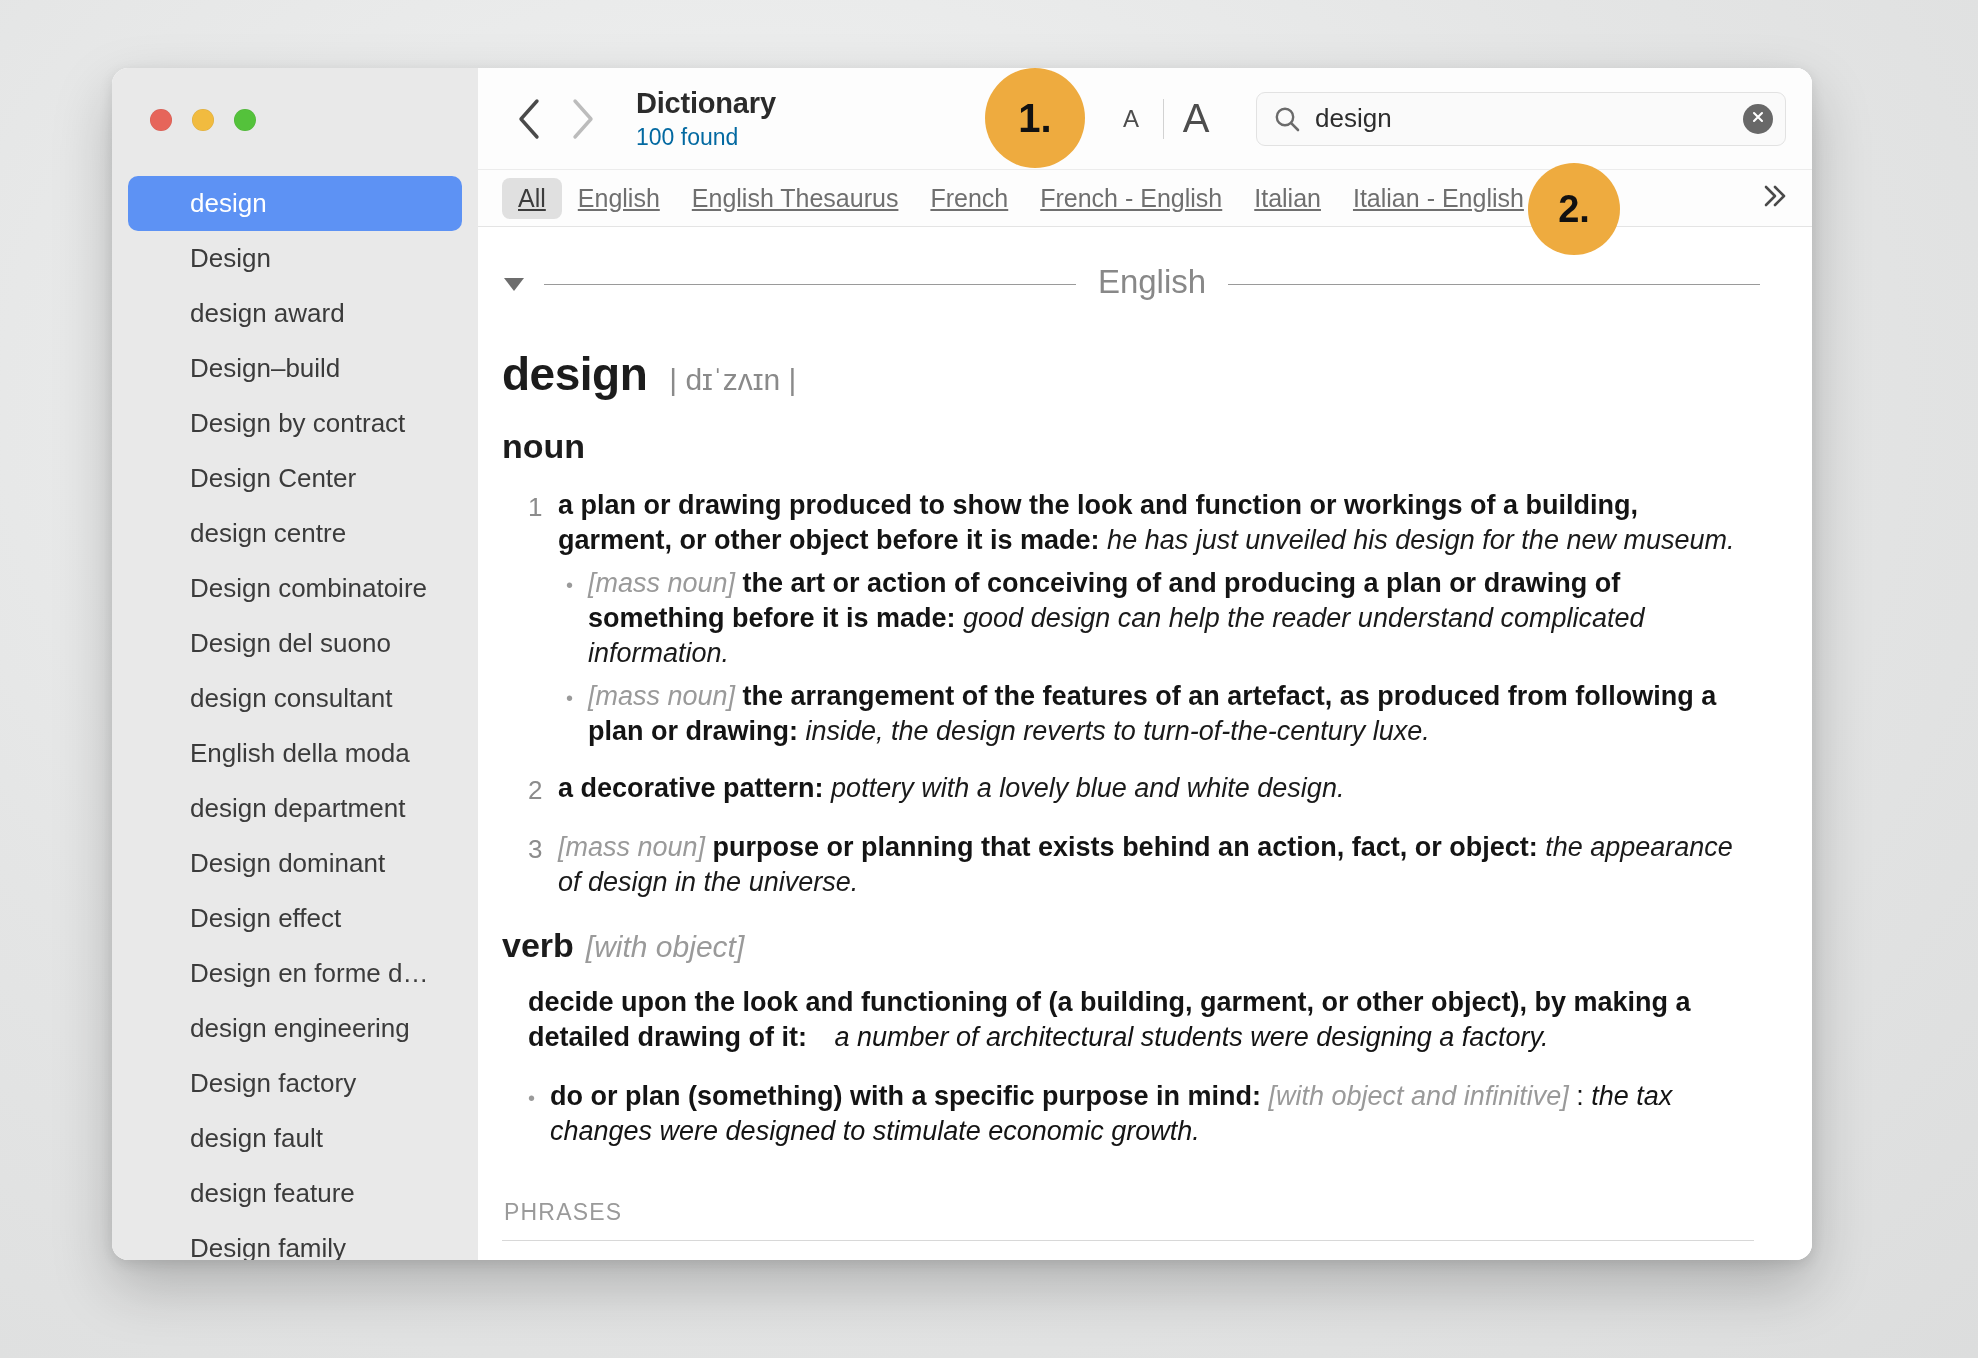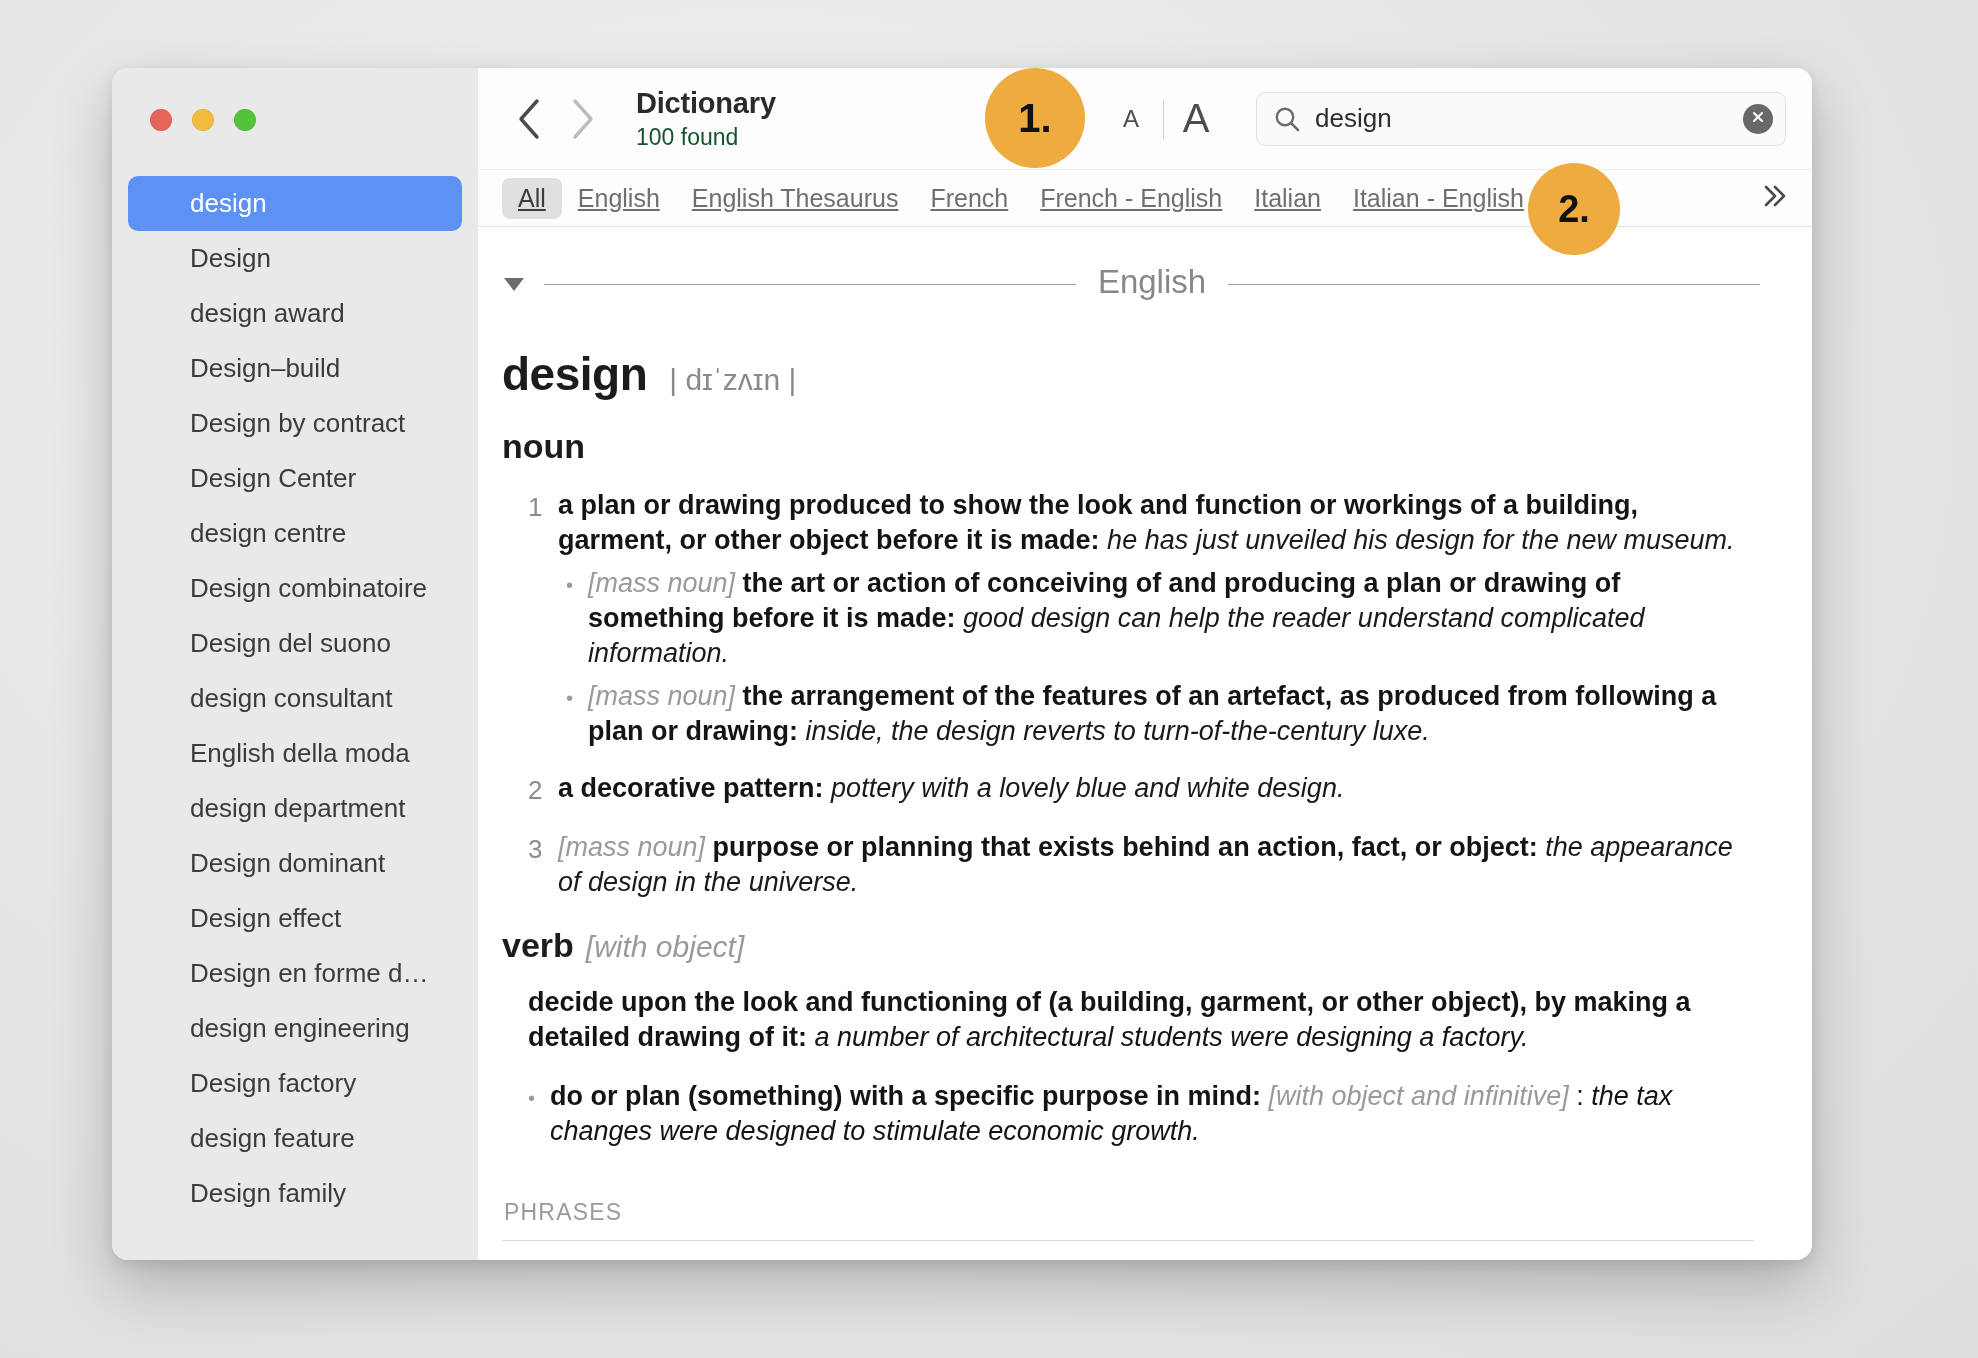--- a/index.html
+++ b/index.html
@@ -117,21 +117,21 @@
     justify-content: center;
   }
   #title-block .t1 {
     font-size: 29px;
     font-weight: bold;
     color: #2b2b2b;
     letter-spacing: -0.2px;
   }
   #title-block .t2 {
     font-size: 23px;
-    color: #14532d;
+    color: #0369a1;
     margin-top: 4px;
   }
 
   #font-size-group {
     margin-left: auto;
     display: flex;
     align-items: center;
     gap: 0;
   }
   .fbtn {
@@ -322,21 +322,21 @@
   .subsense .body em { font-style: italic; font-weight: 400; }
 
   .verbdef {
     padding-left: 26px;
     margin-top: 20px;
     font-size: 27px;
     line-height: 35px;
     color: #141414;
   }
   .verbdef .def { font-weight: 600; }
-  .verbdef em { font-style: italic; font-weight: 400; }
+  .verbdef em { font-style: italic; font-weight: 400; margin-left: 20px; }
 
   .phrases-title {
     font-size: 23px;
     letter-spacing: 1.2px;
     color: #9a9a9a;
     margin-top: 50px;
     padding-left: 2px;
   }
   .phrases-rule {
     height: 1px;
@@ -390,20 +390,21 @@
         <div class="word-item">Design combinatoire</div>
         <div class="word-item">Design del suono</div>
         <div class="word-item">design consultant</div>
         <div class="word-item">English della moda</div>
         <div class="word-item">design department</div>
         <div class="word-item">Design dominant</div>
         <div class="word-item">Design effect</div>
         <div class="word-item">Design en forme d…</div>
         <div class="word-item">design engineering</div>
         <div class="word-item">Design factory</div>
+        <div class="word-item">design fault</div>
         <div class="word-item">design feature</div>
         <div class="word-item">Design family</div>
       </div>
   </div>
 
   <div id="content">
 
     <div id="toolbar">
 
       <div class="navbtn">

